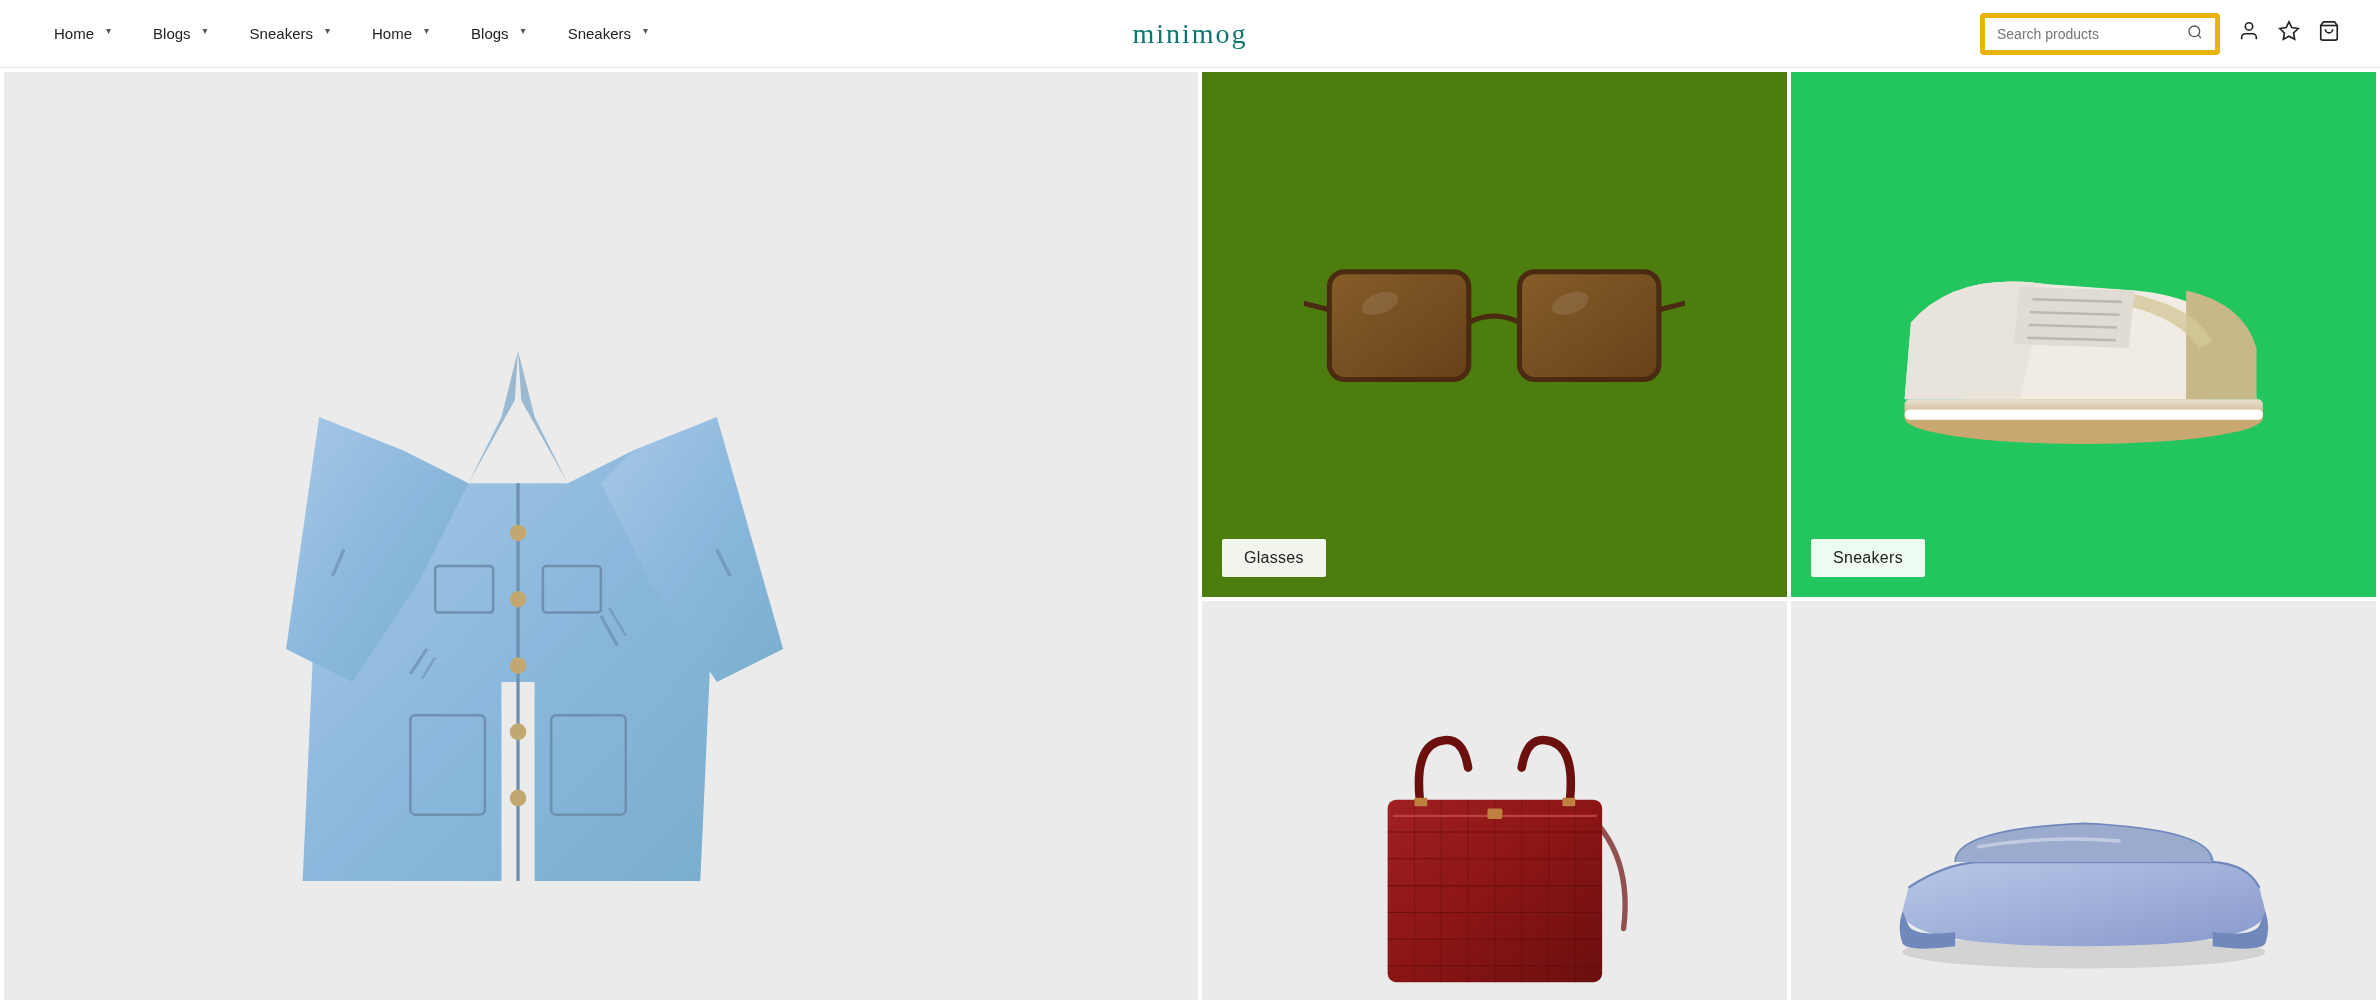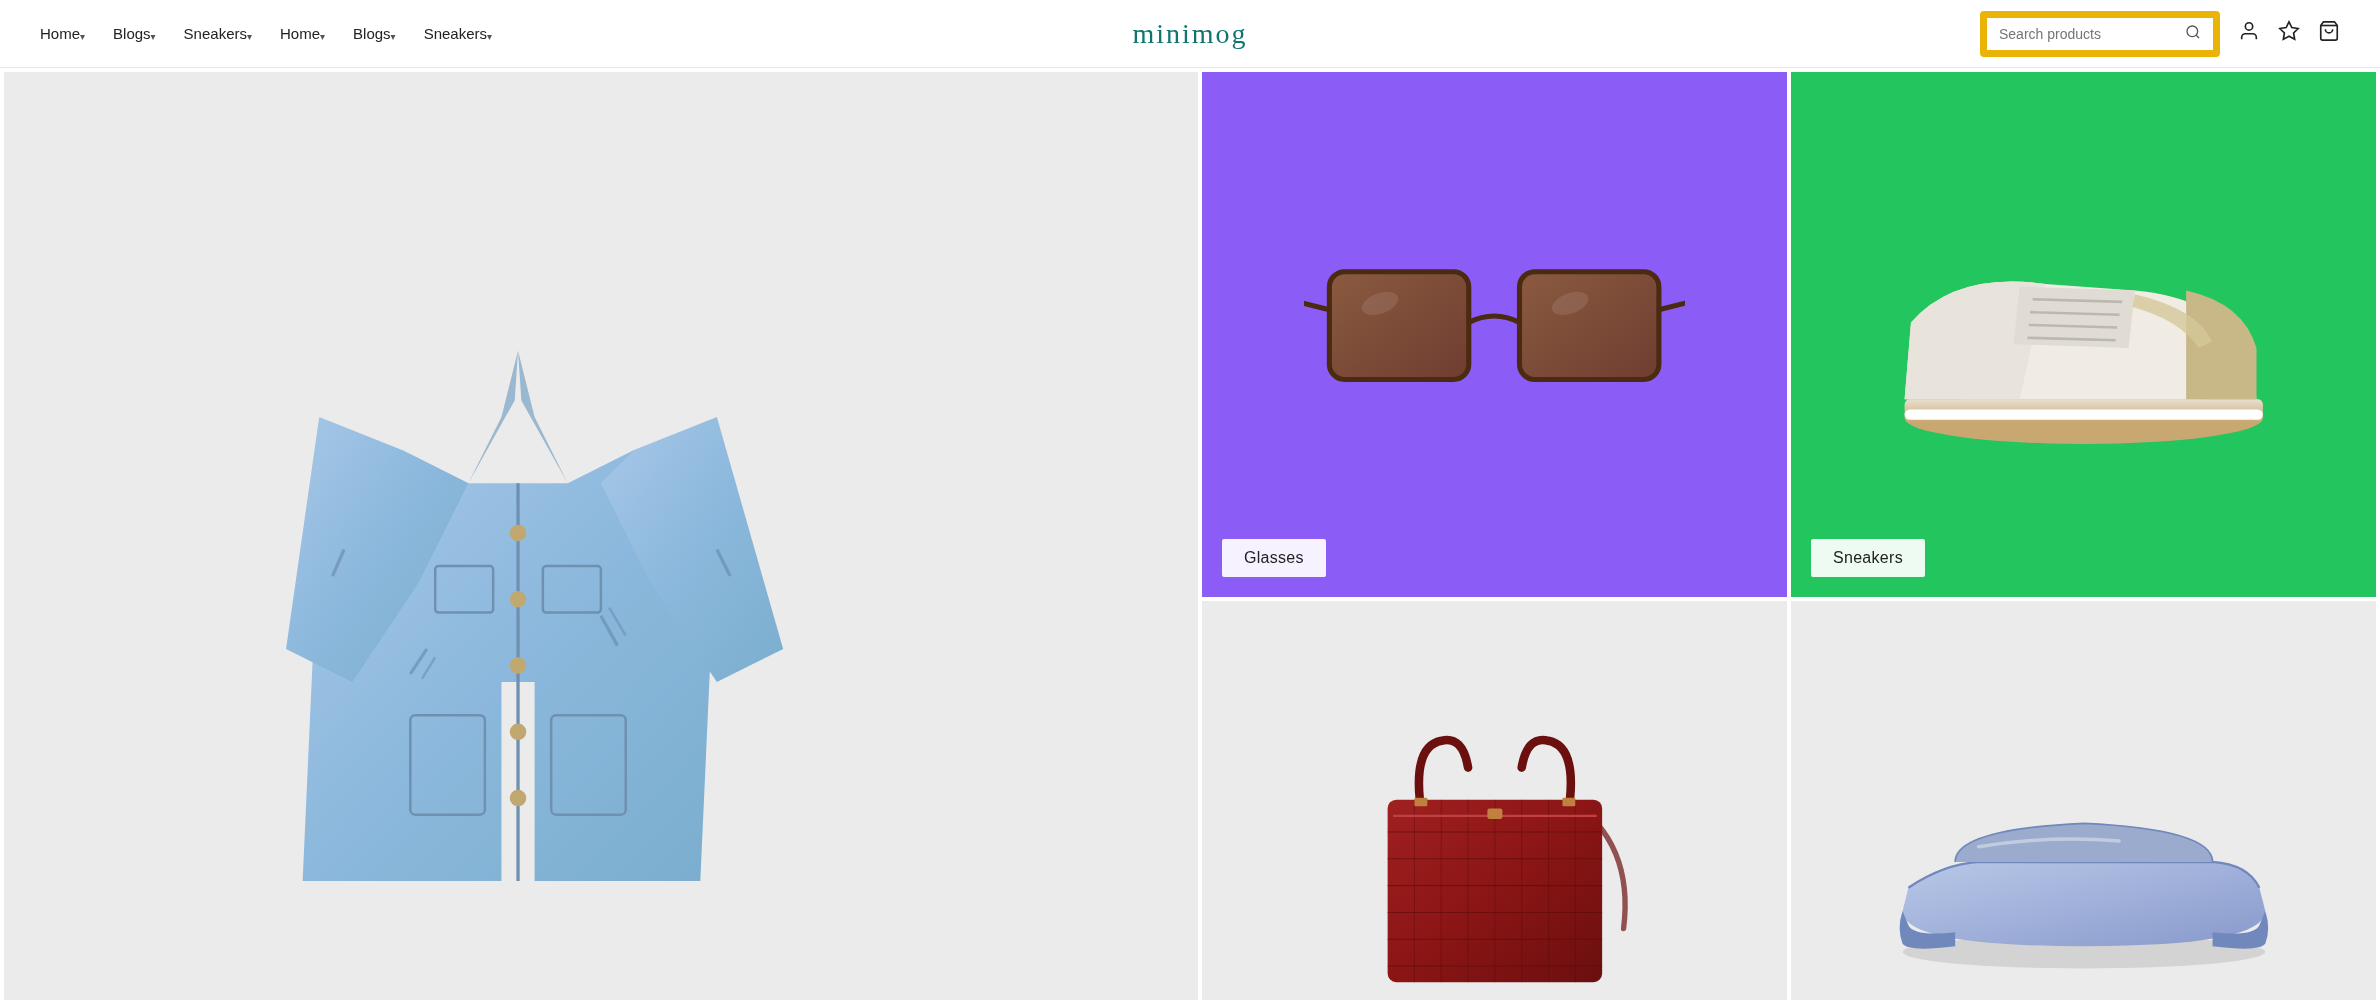--- a/index.html
+++ b/index.html
@@ -16,26 +16,27 @@
       background: #fff;
       position: relative;
     }
     .nav-left {
       display: flex;
       align-items: center;
       gap: 28px;
     }
     .nav-item {
       display: flex;
-      align-items: flex-end;
-      gap: 0;
+      align-items: flex-start;
+      gap: 12px;
       font-size: 15px;
       color: #222;
       cursor: pointer;
       white-space: nowrap;
+      margin-left: 14px;
     }
     .nav-item .chevron {
       font-size: 10px;
       color: #555;
     }
     .nav-logo {
       position: absolute;
       left: 50%;
       transform: translateX(-50%);
       font-size: 28px;
@@ -44,21 +45,21 @@
       color: #0f766e;
     }
     .nav-right {
       display: flex;
       align-items: center;
       gap: 18px;
     }
     .search-box {
       display: flex;
       align-items: center;
-      border: 7px solid #eab308;
+      border: 5px solid #eab308;
       border-radius: 4px;
       padding: 6px 12px;
       width: 240px;
       gap: 20px;
     }
     .search-box input {
       border: none;
       outline: none;
       font-size: 14px;
       color: #888;
@@ -274,21 +275,21 @@
         <line x1="200" y1="260" x2="210" y2="278" stroke="#6888a8" stroke-width="2" opacity="0.6"></line>
         <line x1="205" y1="255" x2="215" y2="272" stroke="#6888a8" stroke-width="1.5" opacity="0.5"></line>
 
         <line x1="45" y1="220" x2="38" y2="236" stroke="#6888a8" stroke-width="2" opacity="0.6"></line>
         <line x1="270" y1="220" x2="278" y2="236" stroke="#6888a8" stroke-width="2" opacity="0.6"></line>
       </svg>
     </div>
 
   </div>
 
-  <div class="product-card card-small" style="background:#8b5cf6;">
+  <div class="product-card card-small" style="background:#4d7c0f;">
     <div class="glasses-container">
       <svg viewBox="0 0 300 150" xmlns="http://www.w3.org/2000/svg" style="width:65%;">
         <defs>
           <linearGradient id="lensGrad" x1="0%" y1="0%" x2="100%" y2="100%">
             <stop offset="0%" style="stop-color:#8b5a2b;stop-opacity:0.9"></stop>
             <stop offset="100%" style="stop-color:#6b3a1b;stop-opacity:0.9"></stop>
           </linearGradient>
         </defs>
 
         <rect x="20" y="25" width="110" height="85" rx="12" fill="url(#lensGrad)" stroke="#4a2a10" stroke-width="4"></rect>

